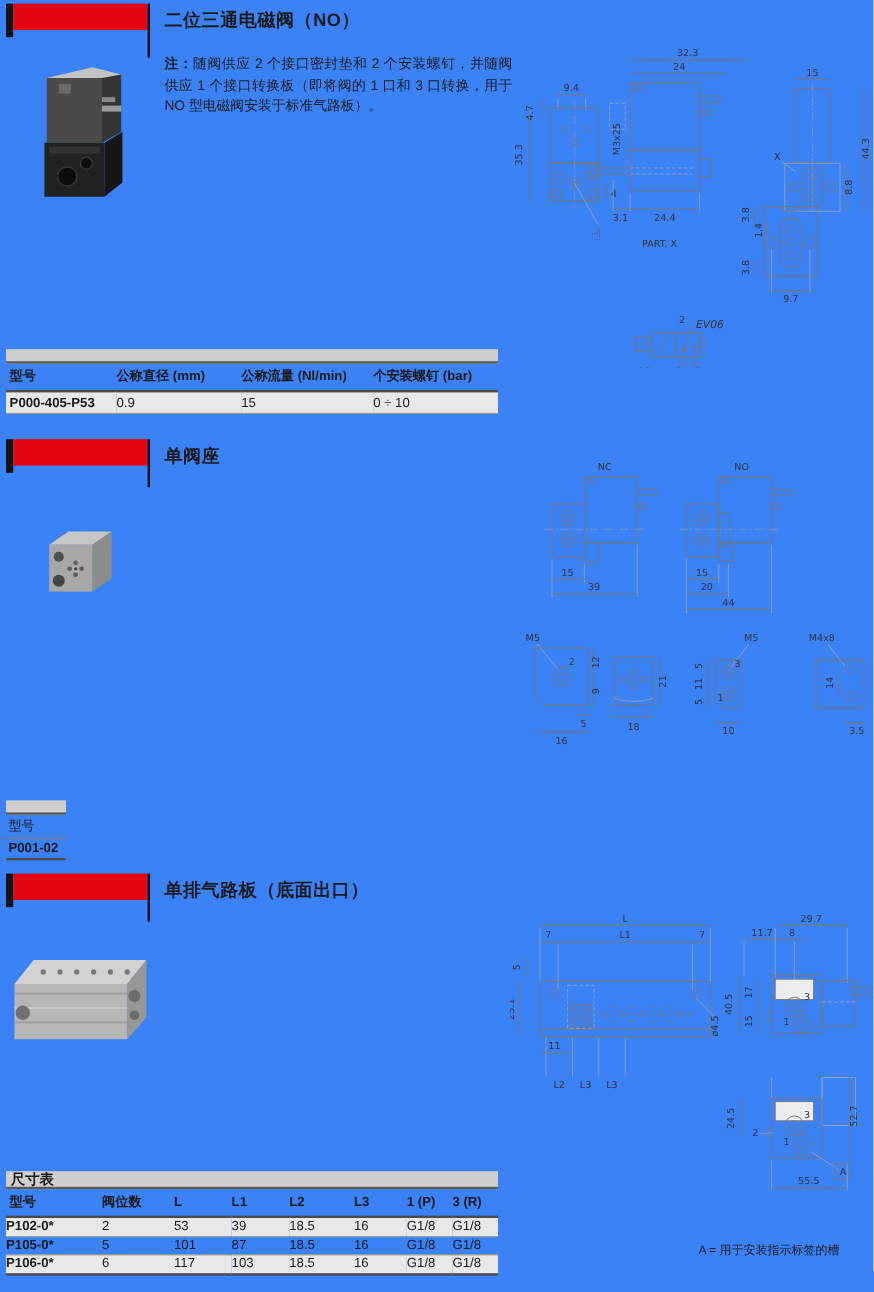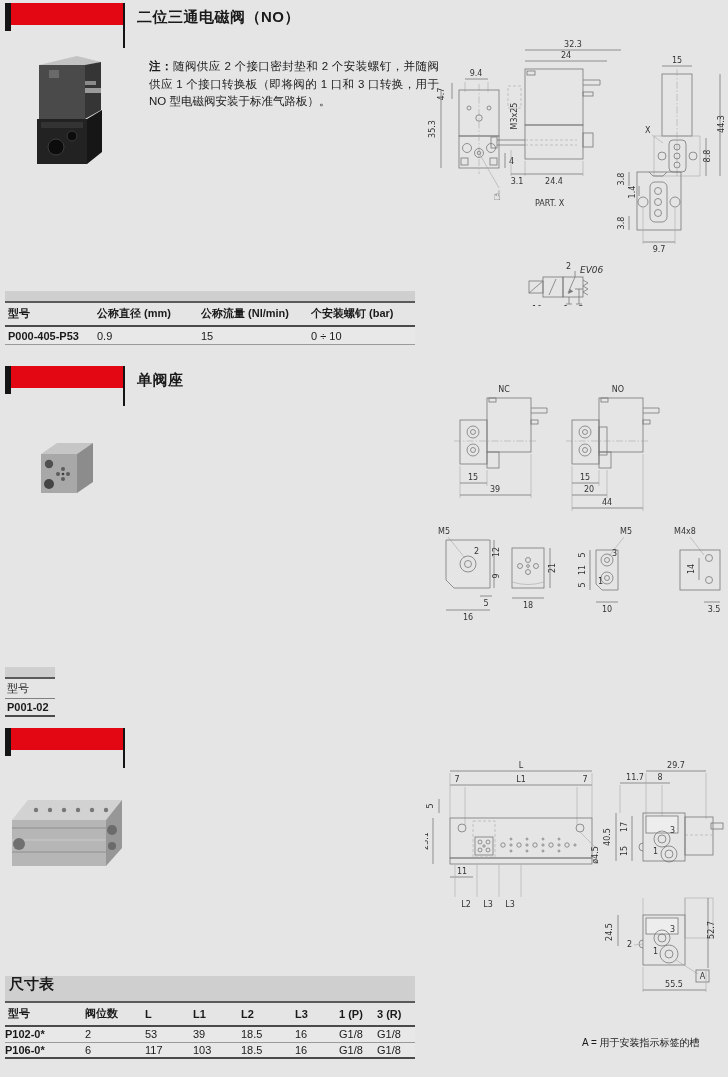--- a/index.html
+++ b/index.html
@@ -1,27 +1,27 @@
 <!DOCTYPE html>
 <html><head>
 <meta charset="utf-8">
 <style>
   html,body{margin:0;padding:0;background:#fff}
-  .page{position:relative;width:728px;height:1077px;background:#e5e5e5;overflow:hidden;
+  .page{position:relative;width:728px;height:1077px;background:#3b82f6;overflow:hidden;
         font-family:"Liberation Sans","DejaVu Sans",sans-serif;color:#1a1a1a}
   .abs{position:absolute}
   .banner-black{background:#141414}
   .banner-red{background:#e30613}
   .banner-rule{background:#141414;width:2px}
   .sec-title{font-size:15px;font-weight:bold;letter-spacing:.5px}
   .note{font-size:11.5px;line-height:17.5px;width:290px;text-align:justify}
   .note b{font-weight:bold}
   
   .band{background:#cfcfcf;border-bottom:2px solid #5a5a5a;height:10px}
-  .band.cap{height:27px;font-size:15px;font-weight:bold;padding-left:4px;box-sizing:border-box;line-height:15px}
+  .band.cap{height:15px;font-size:12px;font-weight:bold;padding-left:4px;box-sizing:border-box;line-height:15px}
   table.spec{width:100%;border-collapse:collapse;font-size:11px;table-layout:fixed}
   .spec th{font-weight:bold;padding:3px 0 4px;border-bottom:2px solid #4a4a4a;text-align:left;font-size:11px;overflow:hidden;white-space:nowrap}
   .spec th.l{text-align:left;padding-left:3px}
   .spec td{text-align:left;padding:2.5px 0;border-bottom:1px solid #9a9a9a}
   .spec tr.last td{border-bottom:2px solid #4a4a4a}
   .spec tr.shade{background:#e8e8e8}
   .spec td.model{text-align:left;font-weight:bold;padding-left:3px}
   .spec.compact td{padding:1.3px 0}
   table.mini{width:100%;border-collapse:collapse;font-size:11px}
   .mini td{padding:2px 0 2px 2px;border-bottom:1px solid #808080;text-align:left}
@@ -54,21 +54,21 @@
     <rect x="60" y="36" width="16" height="5" fill="#9a9a9a"></rect>
     <rect x="60" y="29" width="11" height="4" fill="#8a8a8a"></rect>
     <rect x="24" y="18" width="10" height="8" fill="#6a6a6a"></rect>
     <rect x="12" y="67" width="50" height="45" fill="#222"></rect>
     <polygon points="62,67 77,58 77,100 62,112" fill="#161616"></polygon>
     <circle cx="31" cy="95" r="8" fill="#0c0c0c" stroke="#3c3c3c" stroke-width="1"></circle>
     <circle cx="47" cy="84" r="5" fill="#0c0c0c" stroke="#3c3c3c" stroke-width="1"></circle>
     <rect x="16" y="70" width="42" height="6" fill="#333"></rect>
   </svg>
 
-  <p class="abs note" style="left:137px;top:46px;margin:12px">
+  <p class="abs note" style="left:137px;top:46px;margin:0">
     <b>注：</b><span>随阀供应 2 个接口密封垫和 2 个安装螺钉，并随阀供应 1 个接口转换板（即将阀的 1 口和 3 口转换，用于 NO 型电磁阀安装于标准气路板）。</span>
   </p>
 
   <svg class="abs" style="left:425px;top:36px" width="303" height="270" viewBox="0 0 303 270">
 
     <g>
       <line class="ln" x1="40" y1="43" x2="63" y2="43"></line>
       <line class="lt" x1="40" y1="46" x2="40" y2="56"></line>
         <line class="lt" x1="63" y1="46" x2="63" y2="56"></line>
       <text x="51" y="40" text-anchor="middle">9.4</text>
@@ -360,20 +360,21 @@
         <tr>
             <td class="model">P001-02</td>
           </tr>
       </tbody>
     </table>
   </div>
 
   <div class="abs banner-black" style="left:5px;top:728px;width:6px;height:28px"></div>
   <div class="abs banner-red" style="left:11px;top:728px;width:112px;height:22px"></div>
   <div class="abs banner-rule" style="left:123px;top:728px;height:40px"></div>
+  <div class="abs sec-title" style="left:137px;top:733px">单排气路板（底面出口）</div>
 
   <svg class="abs" style="left:6px;top:788px" width="122" height="92" viewBox="0 0 122 92">
     <polygon points="6,32 22,12 116,12 100,32" fill="#d2d2d2"></polygon>
     <polygon points="100,32 116,12 116,60 100,78" fill="#979797"></polygon>
     <rect x="6" y="32" width="94" height="46" fill="#b6b6b6"></rect>
     <line x1="6" y1="40" x2="100" y2="40" stroke="#9b9b9b" stroke-width="1.5"></line>
     <line x1="6" y1="52" x2="100" y2="52" stroke="#cacaca" stroke-width="1.2"></line>
     <line x1="6" y1="64" x2="100" y2="64" stroke="#9b9b9b" stroke-width="1.5"></line>
     <circle cx="30" cy="22" r="2.2" fill="#777"></circle>
       <circle cx="44" cy="22" r="2.2" fill="#777"></circle>
@@ -539,20 +540,30 @@
         <tr class="shade">
           <td class="model">P102-0*</td>
           <td>2</td>
           <td>53</td>
           <td>39</td>
           <td>18.5</td>
           <td>16</td>
           <td>G1/8</td>
           <td>G1/8</td>
         </tr>
+        <tr>
+          <td class="model">P105-0*</td>
+          <td>5</td>
+          <td>101</td>
+          <td>87</td>
+          <td>18.5</td>
+          <td>16</td>
+          <td>G1/8</td>
+          <td>G1/8</td>
+        </tr>
         <tr class="shade last">
           <td class="model">P106-0*</td>
           <td>6</td>
           <td>117</td>
           <td>103</td>
           <td>18.5</td>
           <td>16</td>
           <td>G1/8</td>
           <td>G1/8</td>
         </tr>

